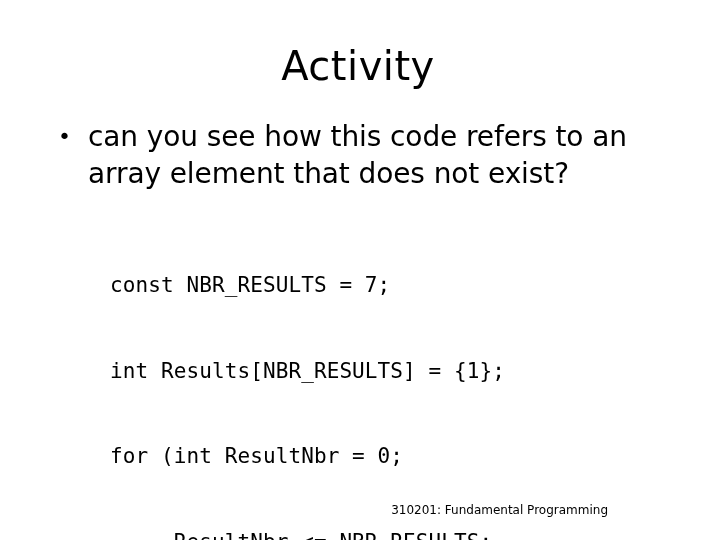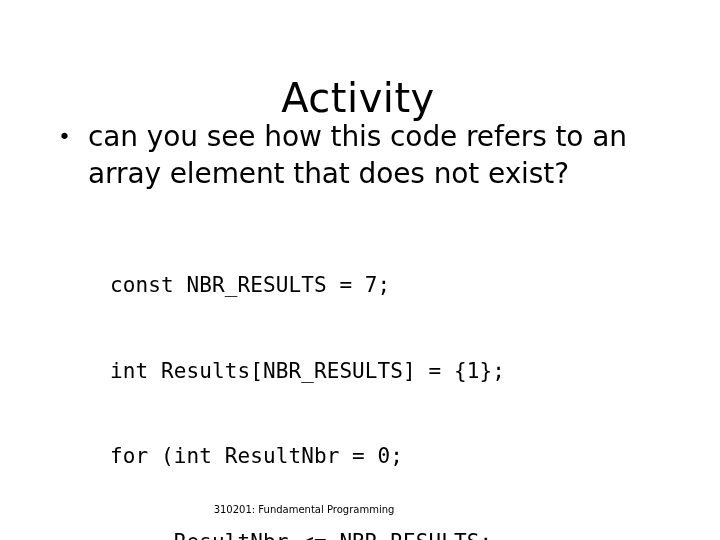--- a/index.html
+++ b/index.html
@@ -28,21 +28,20 @@
     left: 0;
     top: 42px;
     width: 716px;
     text-align: center;
     font-family: "DejaVu Sans", sans-serif;
     font-size: 40px;
     line-height: 48px;
     font-weight: 400;
     color: #000000;
     letter-spacing: 0.5px;
-    margin-top: 32px;
   }
 
   
   .body-block {
     position: absolute;
     left: 58px;
     top: 118px;
     width: 620px;
   }
   .bullet-row {
@@ -85,23 +84,23 @@
   }
 
   
   .footer {
     position: absolute;
     left: 0;
     top: 503px;
     width: 716px;
     padding-right: 108px;
     box-sizing: border-box;
-    text-align: center;
+    text-align: right;
     font-family: "DejaVu Sans", sans-serif;
-    font-size: 10px;
+    font-size: 12px;
     line-height: 14px;
     color: #000000;
   }
 </style>
 </head>
 <body>
 
 <div class="slide">
 
   <div class="slide-title">Activity</div>

